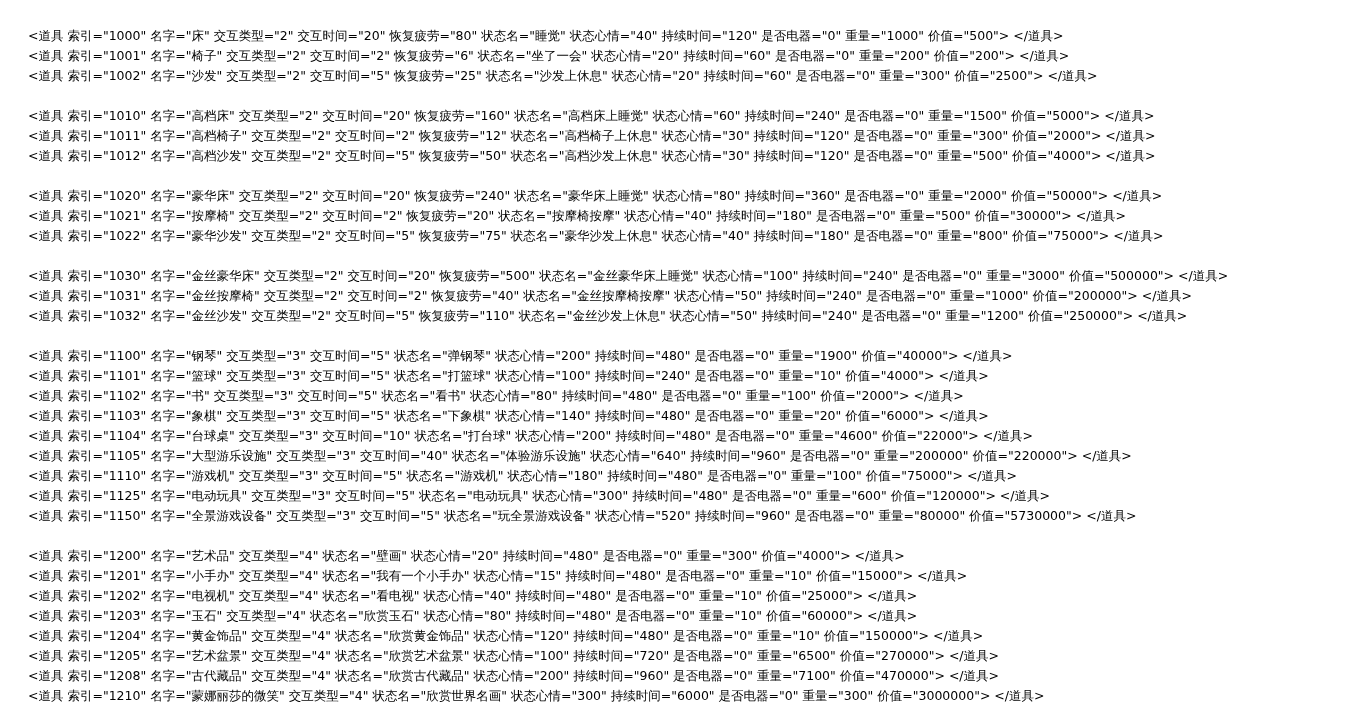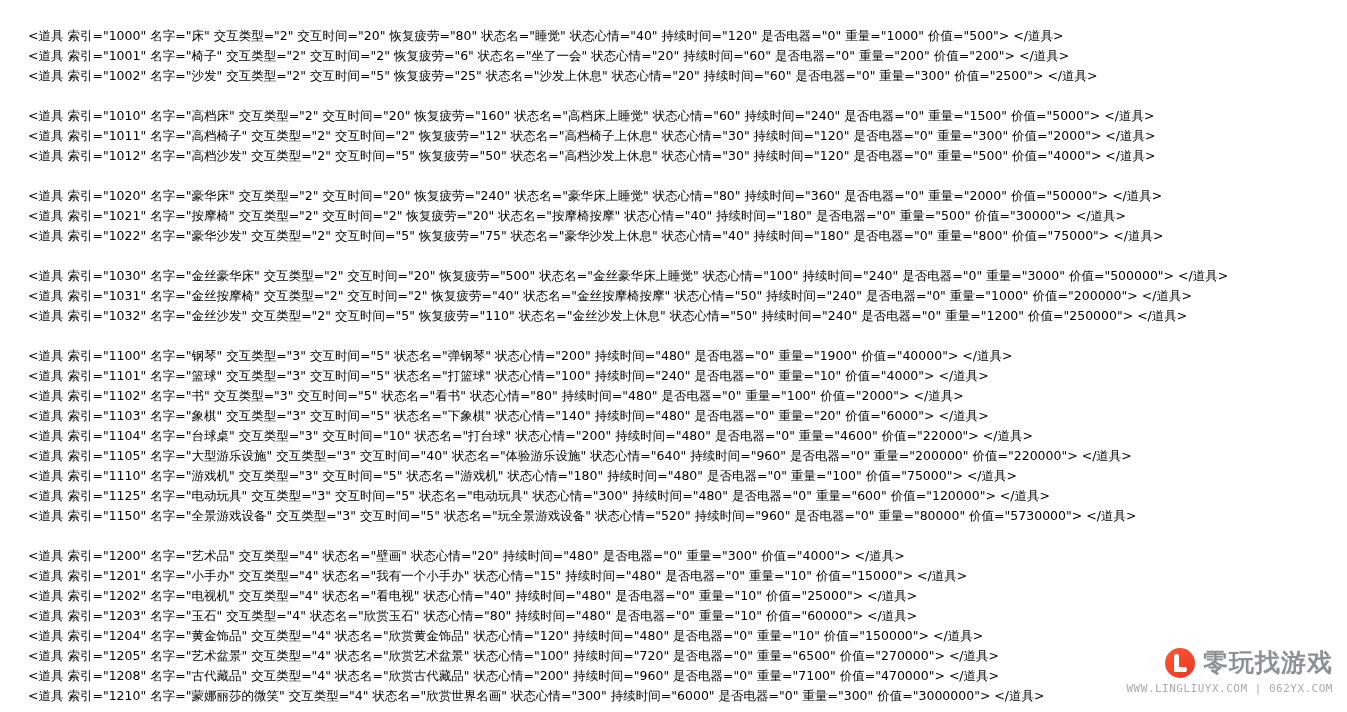--- a/index.html
+++ b/index.html
@@ -124,21 +124,14 @@
     <div class="line">&lt;道具 索引="1200" 名字="艺术品" 交互类型="4" 状态名="壁画" 状态心情="20" 持续时间="480" 是否电器="0" 重量="300" 价值="4000"&gt; &lt;/道具&gt;</div>
     <div class="line">&lt;道具 索引="1201" 名字="小手办" 交互类型="4" 状态名="我有一个小手办" 状态心情="15" 持续时间="480" 是否电器="0" 重量="10" 价值="15000"&gt; &lt;/道具&gt;</div>
     <div class="line">&lt;道具 索引="1202" 名字="电视机" 交互类型="4" 状态名="看电视" 状态心情="40" 持续时间="480" 是否电器="0" 重量="10" 价值="25000"&gt; &lt;/道具&gt;</div>
     <div class="line">&lt;道具 索引="1203" 名字="玉石" 交互类型="4" 状态名="欣赏玉石" 状态心情="80" 持续时间="480" 是否电器="0" 重量="10" 价值="60000"&gt; &lt;/道具&gt;</div>
     <div class="line">&lt;道具 索引="1204" 名字="黄金饰品" 交互类型="4" 状态名="欣赏黄金饰品" 状态心情="120" 持续时间="480" 是否电器="0" 重量="10" 价值="150000"&gt; &lt;/道具&gt;</div>
     <div class="line">&lt;道具 索引="1205" 名字="艺术盆景" 交互类型="4" 状态名="欣赏艺术盆景" 状态心情="100" 持续时间="720" 是否电器="0" 重量="6500" 价值="270000"&gt; &lt;/道具&gt;</div>
     <div class="line">&lt;道具 索引="1208" 名字="古代藏品" 交互类型="4" 状态名="欣赏古代藏品" 状态心情="200" 持续时间="960" 是否电器="0" 重量="7100" 价值="470000"&gt; &lt;/道具&gt;</div>
     <div class="line">&lt;道具 索引="1210" 名字="蒙娜丽莎的微笑" 交互类型="4" 状态名="欣赏世界名画" 状态心情="300" 持续时间="6000" 是否电器="0" 重量="300" 价值="3000000"&gt; &lt;/道具&gt;</div>
   </div>
 
-  <div class="watermark">
-    <div class="wm-row">
-      <span class="wm-logo"></span>
-      <span class="wm-title">零玩找游戏</span>
-    </div>
-    <div class="wm-sub">WWW.LINGLIUYX.COM | 062YX.COM</div>
-  </div>
 
 </div>
 
 </body></html>

